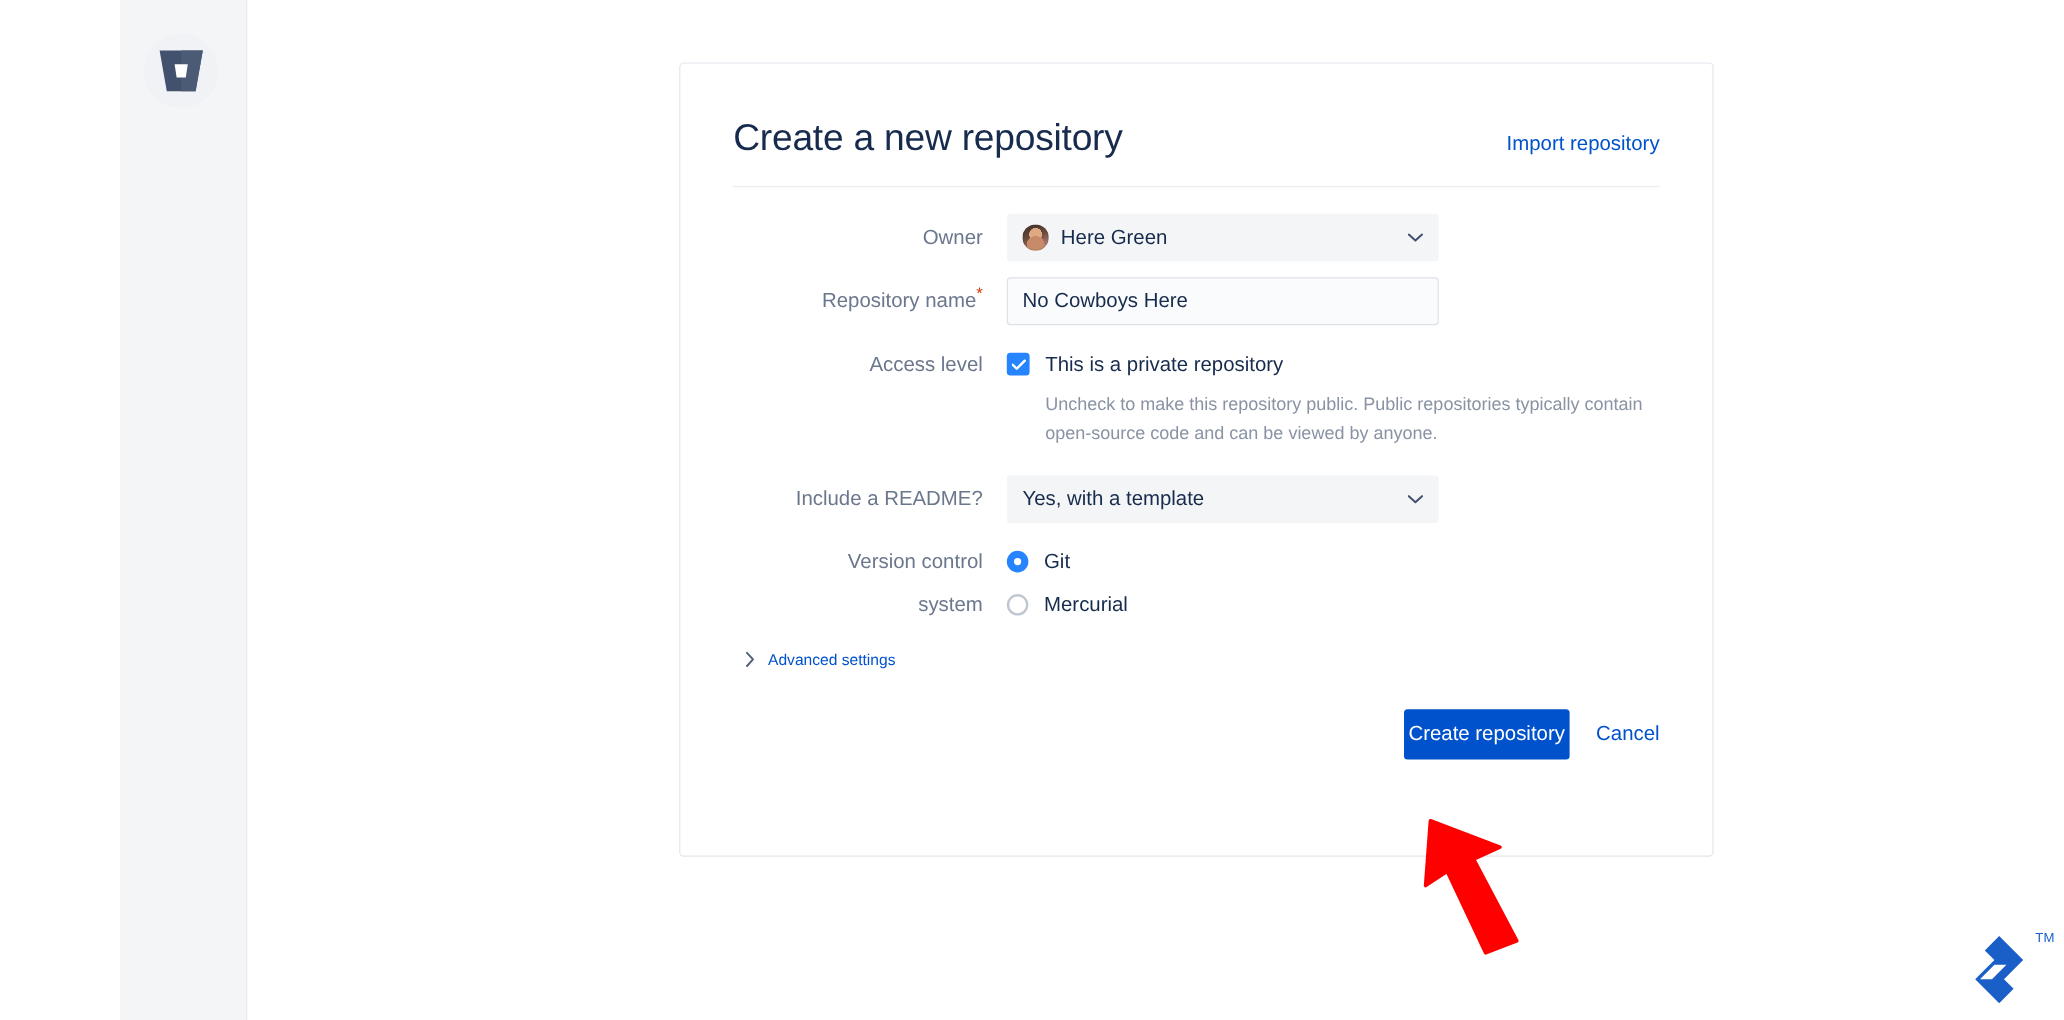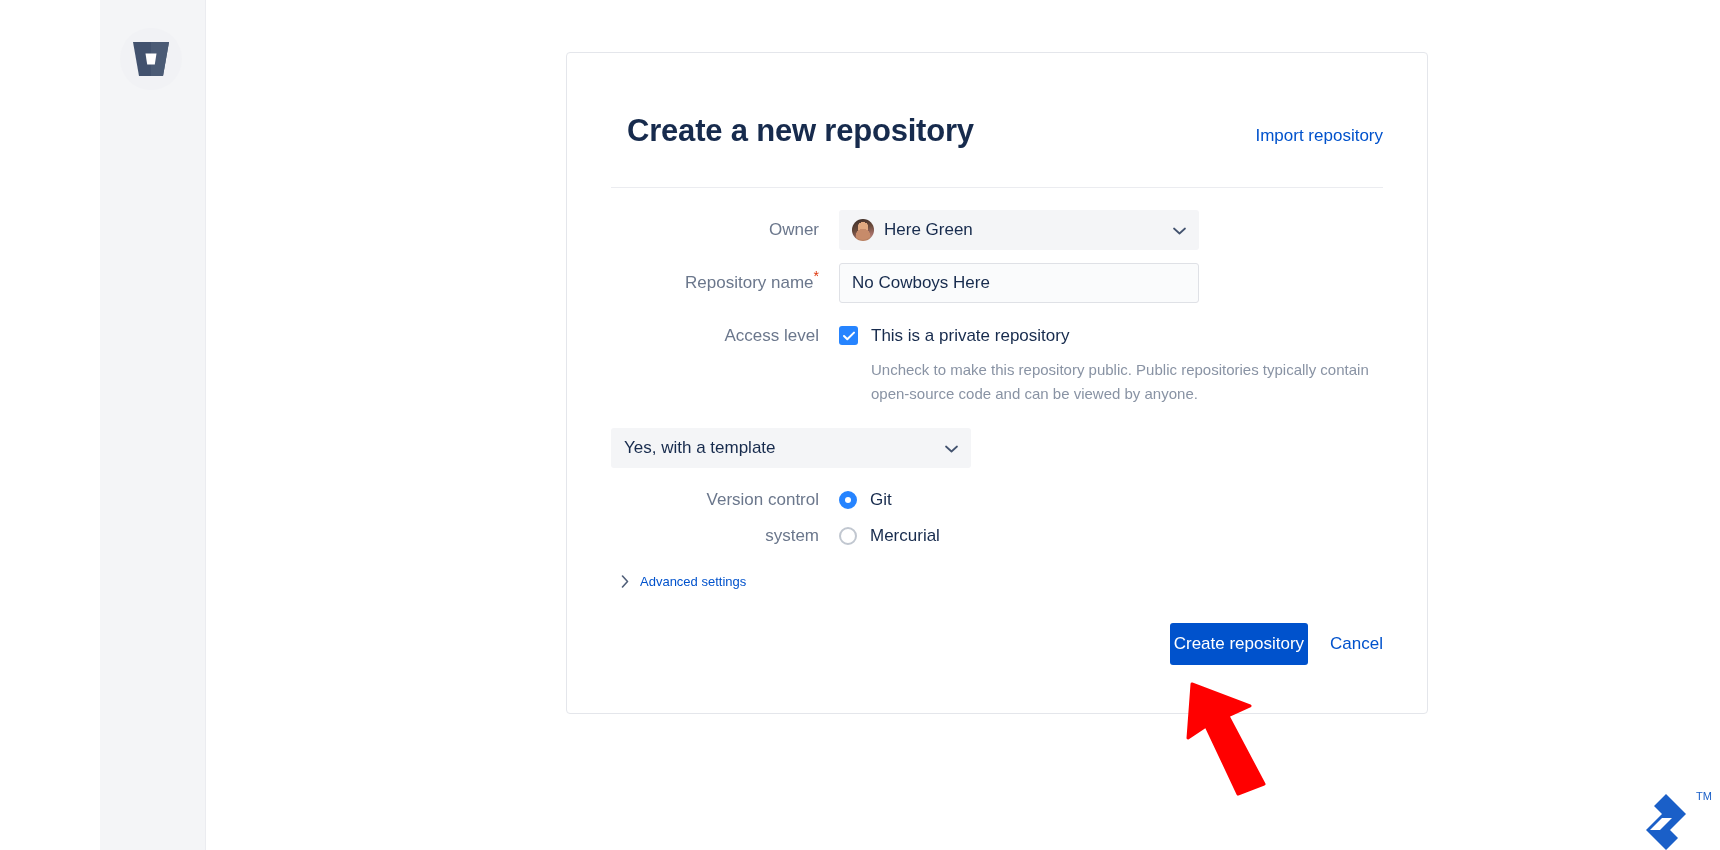--- a/index.html
+++ b/index.html
@@ -52,24 +52,24 @@
 
   .card-head {
     position: relative;
     padding: 44px 44px 0 44px;
     display: flex;
     align-items: baseline;
     justify-content: space-between;
   }
   .card-title {
     font-size: 31px;
-    font-weight: bold;
+    font-weight: normal;
     color: #172b4d;
     letter-spacing: -0.2px;
-    margin: 16px;
+    margin: 0;
     line-height: 1.15;
   }
   .import-link {
     font-size: 17px;
     color: #0052cc;
     text-decoration: none;
     cursor: pointer;
     white-space: nowrap;
   }
   .divider {
@@ -260,21 +260,21 @@
   .arrow-annotation {
     position: absolute;
     left: 1180px; top: 676px;
     width: 130px; height: 120px;
     pointer-events: none;
   }
 
   
   .watermark {
     position: absolute;
-    right: 2px; bottom: 0;
+    right: 2px; bottom: 14px;
     width: 88px; height: 70px;
     pointer-events: none;
   }
   .wm-tm {
     position: absolute;
     right: 6px; top: 10px;
     font-size: 11px;
     color: #1a5fc8;
   }
 </style>
@@ -334,20 +334,21 @@
                   <path d="M1 5 L4.3 8.3 L11 1.6" stroke="#ffffff" stroke-width="2" fill="none" stroke-linecap="round" stroke-linejoin="round"></path>
                 </svg>
             </span>
             <span class="check-label">This is a private repository</span>
           </div>
           <div class="help-text">Uncheck to make this repository public. Public repositories typically contain open-source code and can be viewed by anyone.</div>
         </div>
       </div>
 
       <div class="row" style="margin-top:22px;">
+        <div class="label">Include a README?</div>
         <div class="control">
           <div class="select-box">
             <span class="select-value">Yes, with a template</span>
             <span class="chev">
               <svg width="13" height="8" viewBox="0 0 13 8">
                   <path d="M1 1.5 L6.5 6.5 L12 1.5" stroke="#42526e" stroke-width="1.7" fill="none" stroke-linecap="round" stroke-linejoin="round"></path>
                 </svg>
             </span>
           </div>
         </div>

